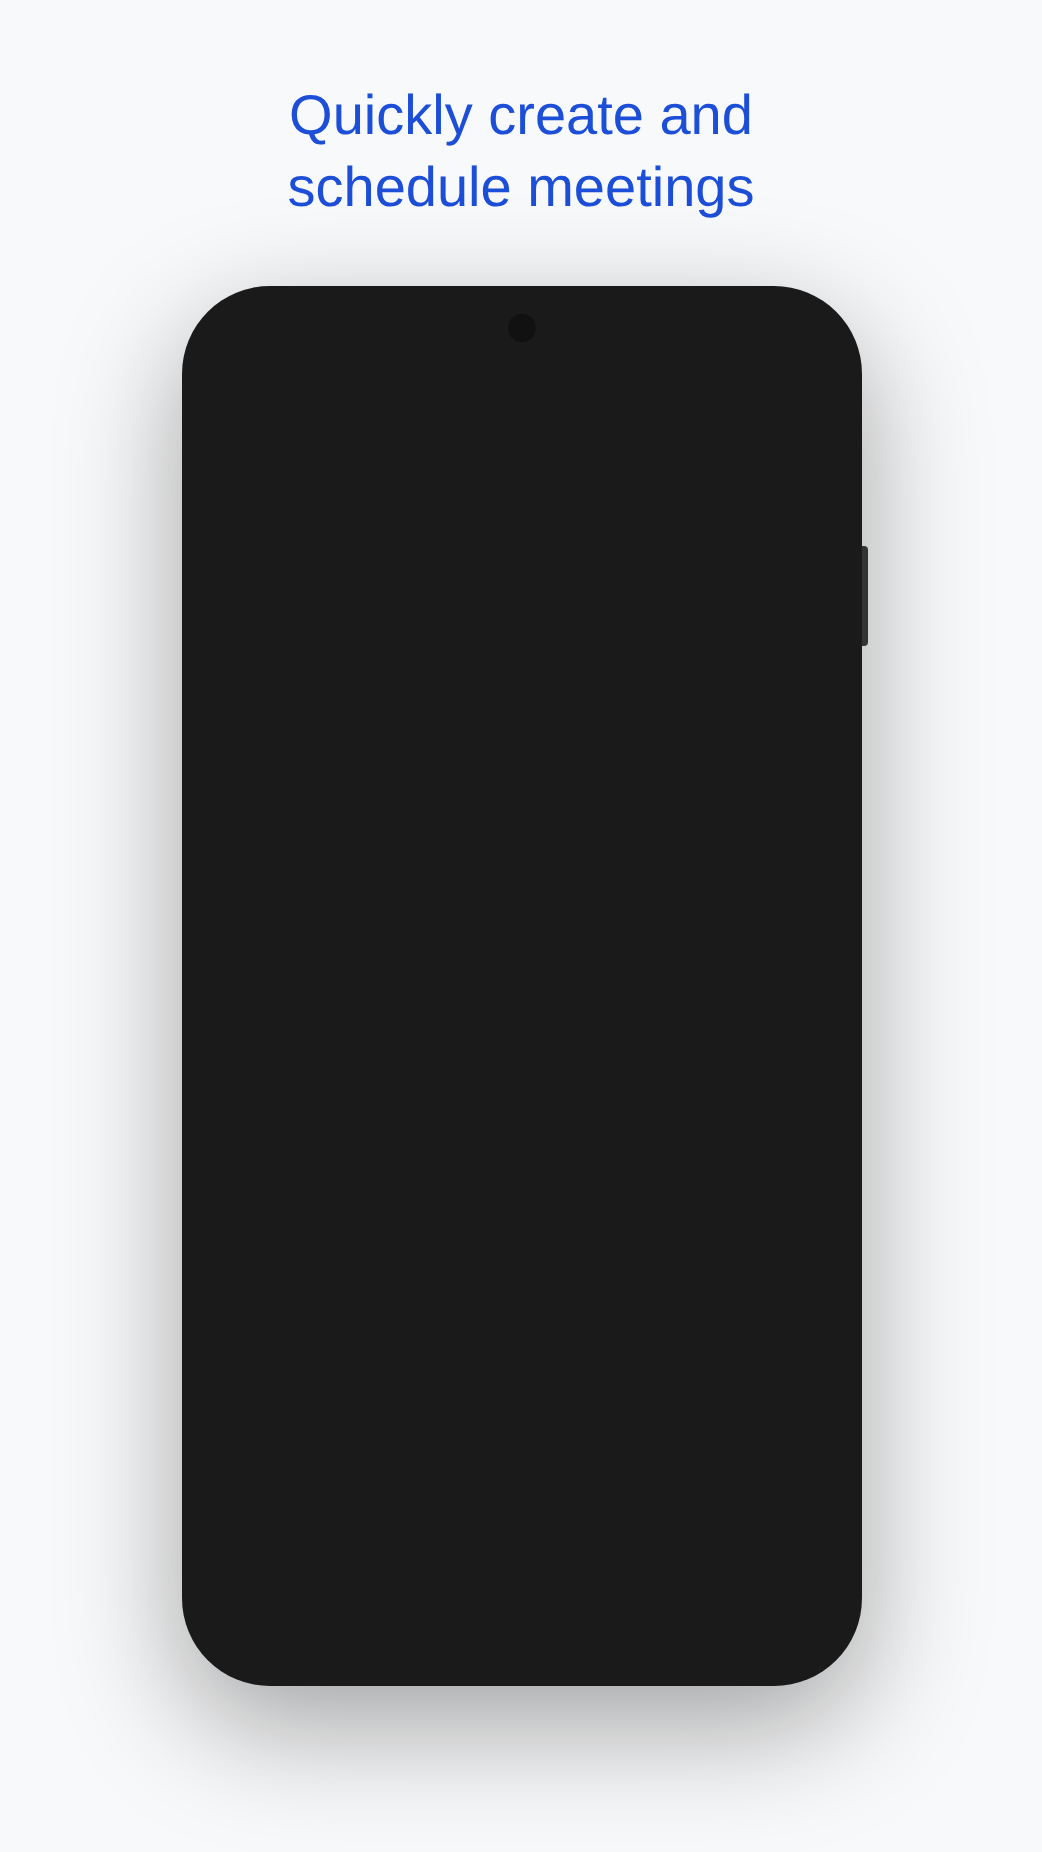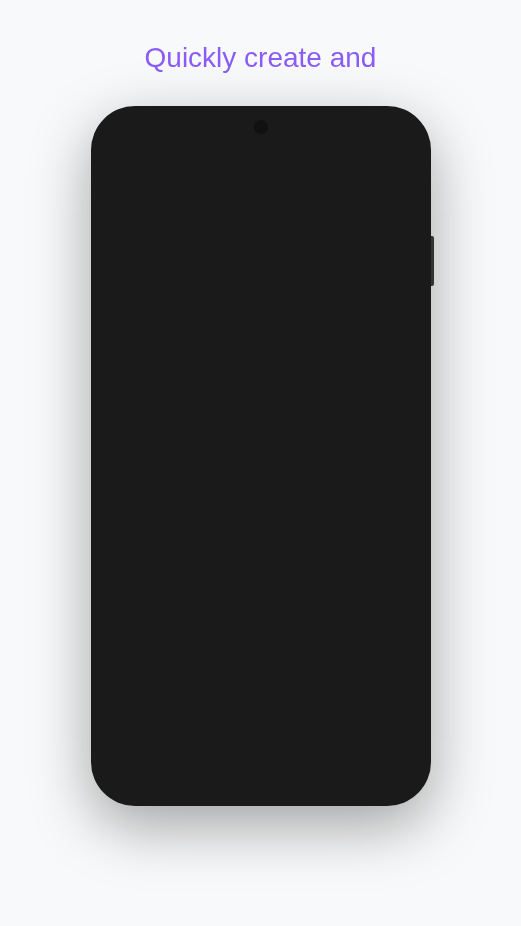--- a/index.html
+++ b/index.html
@@ -10,21 +10,21 @@
       font-family: 'Segoe UI', Arial, sans-serif;
       overflow: hidden;
       display: flex;
       flex-direction: column;
       align-items: center;
     }
 
     .headline {
       text-align: center;
       padding: 40px 40px 20px;
-      color: #8b5cf6;
+      color: #1d4ed8;
       font-size: 28px;
       font-weight: 400;
       line-height: 1.3;
     }
 
     .phone-wrapper {
       position: relative;
       width: 340px;
       height: 700px;
       margin-top: 10px;
@@ -351,20 +351,21 @@
       justify-content: center;
     }
 
     .hamburger { font-size: 16px; color: #555; cursor: pointer; }
   </style>
 </head>
 <body>
 
 <p class="headline">
   <span>Quickly create and</span><br>
+  <span>schedule meetings</span>
 </p>
 
 <div class="phone-wrapper">
 
   <div class="phone-frame"></div>
 
   <div class="phone-screen">
 
     <div class="status-bar">
       <span class="status-time">11:58 AM</span>

